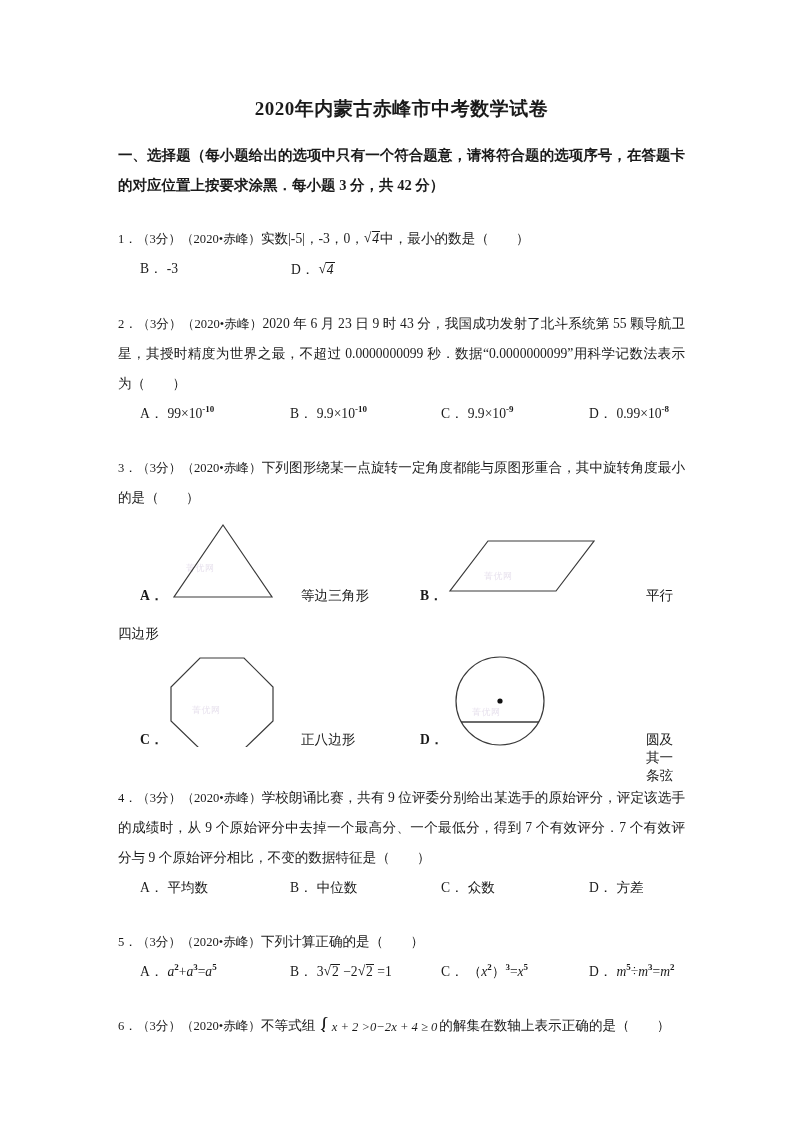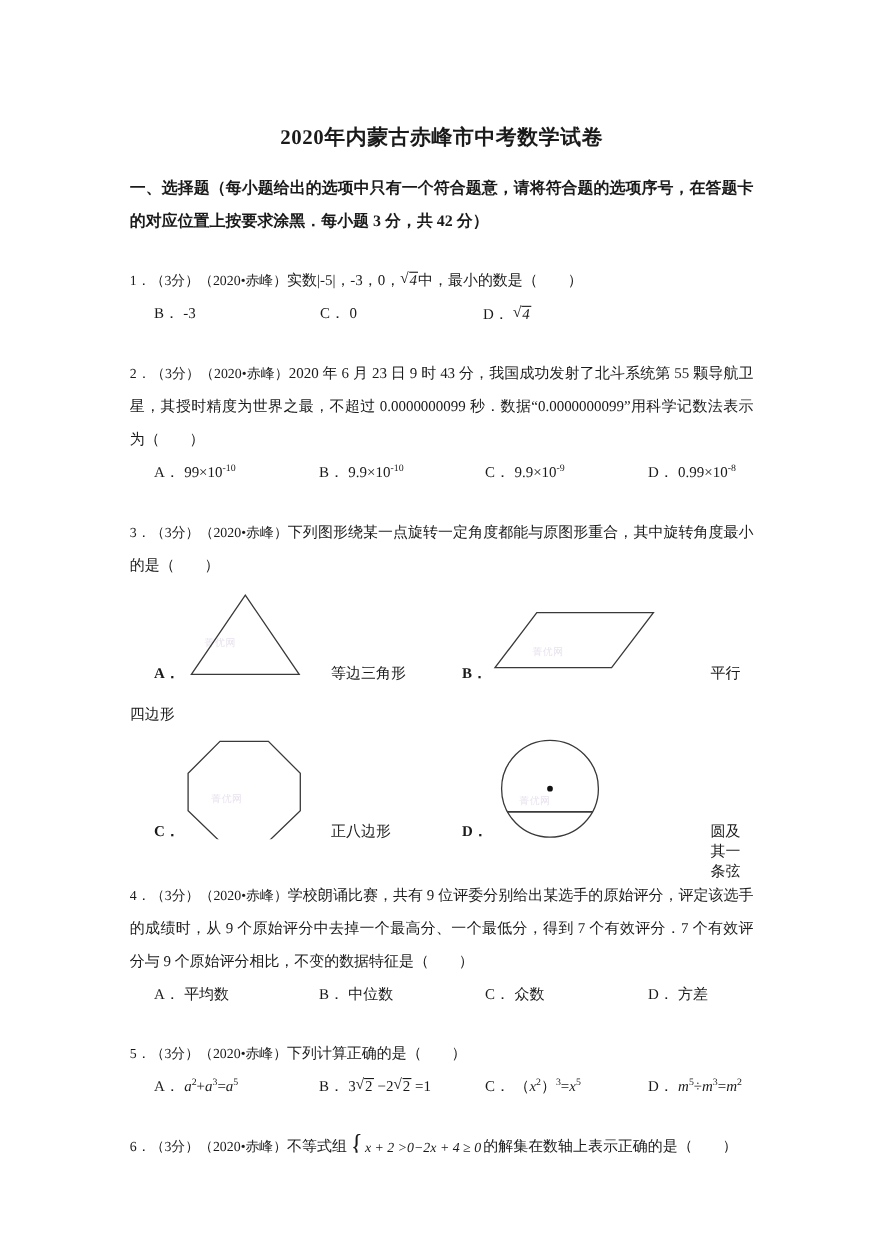--- a/index.html
+++ b/index.html
@@ -10,21 +10,21 @@
   body {
     width: 793px;
     height: 1122px;
     position: relative;
     font-family: "Liberation Serif", "DejaVu Serif", serif;
     color: #1a1a1a;
     -webkit-font-smoothing: antialiased;
   }
   .page {
     position: absolute;
-    left: 0; top: 16px;
+    left: 0; top: 0;
     width: 793px;
     height: 1032px;
     overflow: hidden;
   }
   .content {
     position: absolute;
     left: 118px;
     top: 96px;
     width: 567px;
   }
@@ -70,20 +70,21 @@
   .opt.w1 { width: 150px; }
   .opt.w2 { width: 151px; }
   .opt.w3 { width: 148px; }
   .opt.w4 { width: auto; }
 
   .opt-lab { margin-right: 4px; }
 
   sup, sub {
     font-size: 0.66em;
     line-height: 0;
+    font-weight: bold;
   }
   .ital { font-style: italic; }
 
   
   .sqrt {
     display: inline-block;
     position: relative;
     padding-left: 0.58em;
     padding-top: 0.02em;
   }
@@ -176,21 +177,20 @@
     <h1 class="doc-title">2020年内蒙古赤峰市中考数学试卷</h1>
 
     <div class="section-head">一、选择题（每小题给出的选项中只有一个符合题意，请将符合题的选项序号，在答题卡的对应位置上按要求涂黑．每小题 3 分，共 42 分）</div>
 
     <div class="q">
       <div class="q-text">
         <span class="q-num">1．</span><span class="q-num">（3分）</span><span class="q-num">（2020•赤峰）</span><span>实数|‑5|，‑3，0，</span><span class="sqrt"><span class="rad ital">4</span></span><span>中，最小的数是（　　）</span>
       </div>
       <div class="opts">
         <div class="opt w2"><span class="opt-lab">B．</span><span>‑3</span></div>
-        <div class="opt w3"><span class="opt-lab">C．</span><span>0</span></div>
         <div class="opt w4"><span class="opt-lab">D．</span><span class="sqrt"><span class="rad ital">4</span></span></div>
       </div>
     </div>
 
     <div class="q">
       <div class="q-text">
         <span class="q-num">2．</span><span class="q-num">（3分）</span><span class="q-num">（2020•赤峰）</span><span>2020 年 6 月 23 日 9 时 43 分，我国成功发射了北斗系统第 55 颗导航卫星，其授时精度为世界之最，不超过 0.0000000099 秒．数据“0.0000000099”用科学记数法表示为（　　）</span>
       </div>
       <div class="opts">
         <div class="opt w1"><span class="opt-lab">A．</span><span>99</span><span>×10</span><sup>‑10</sup></div>

